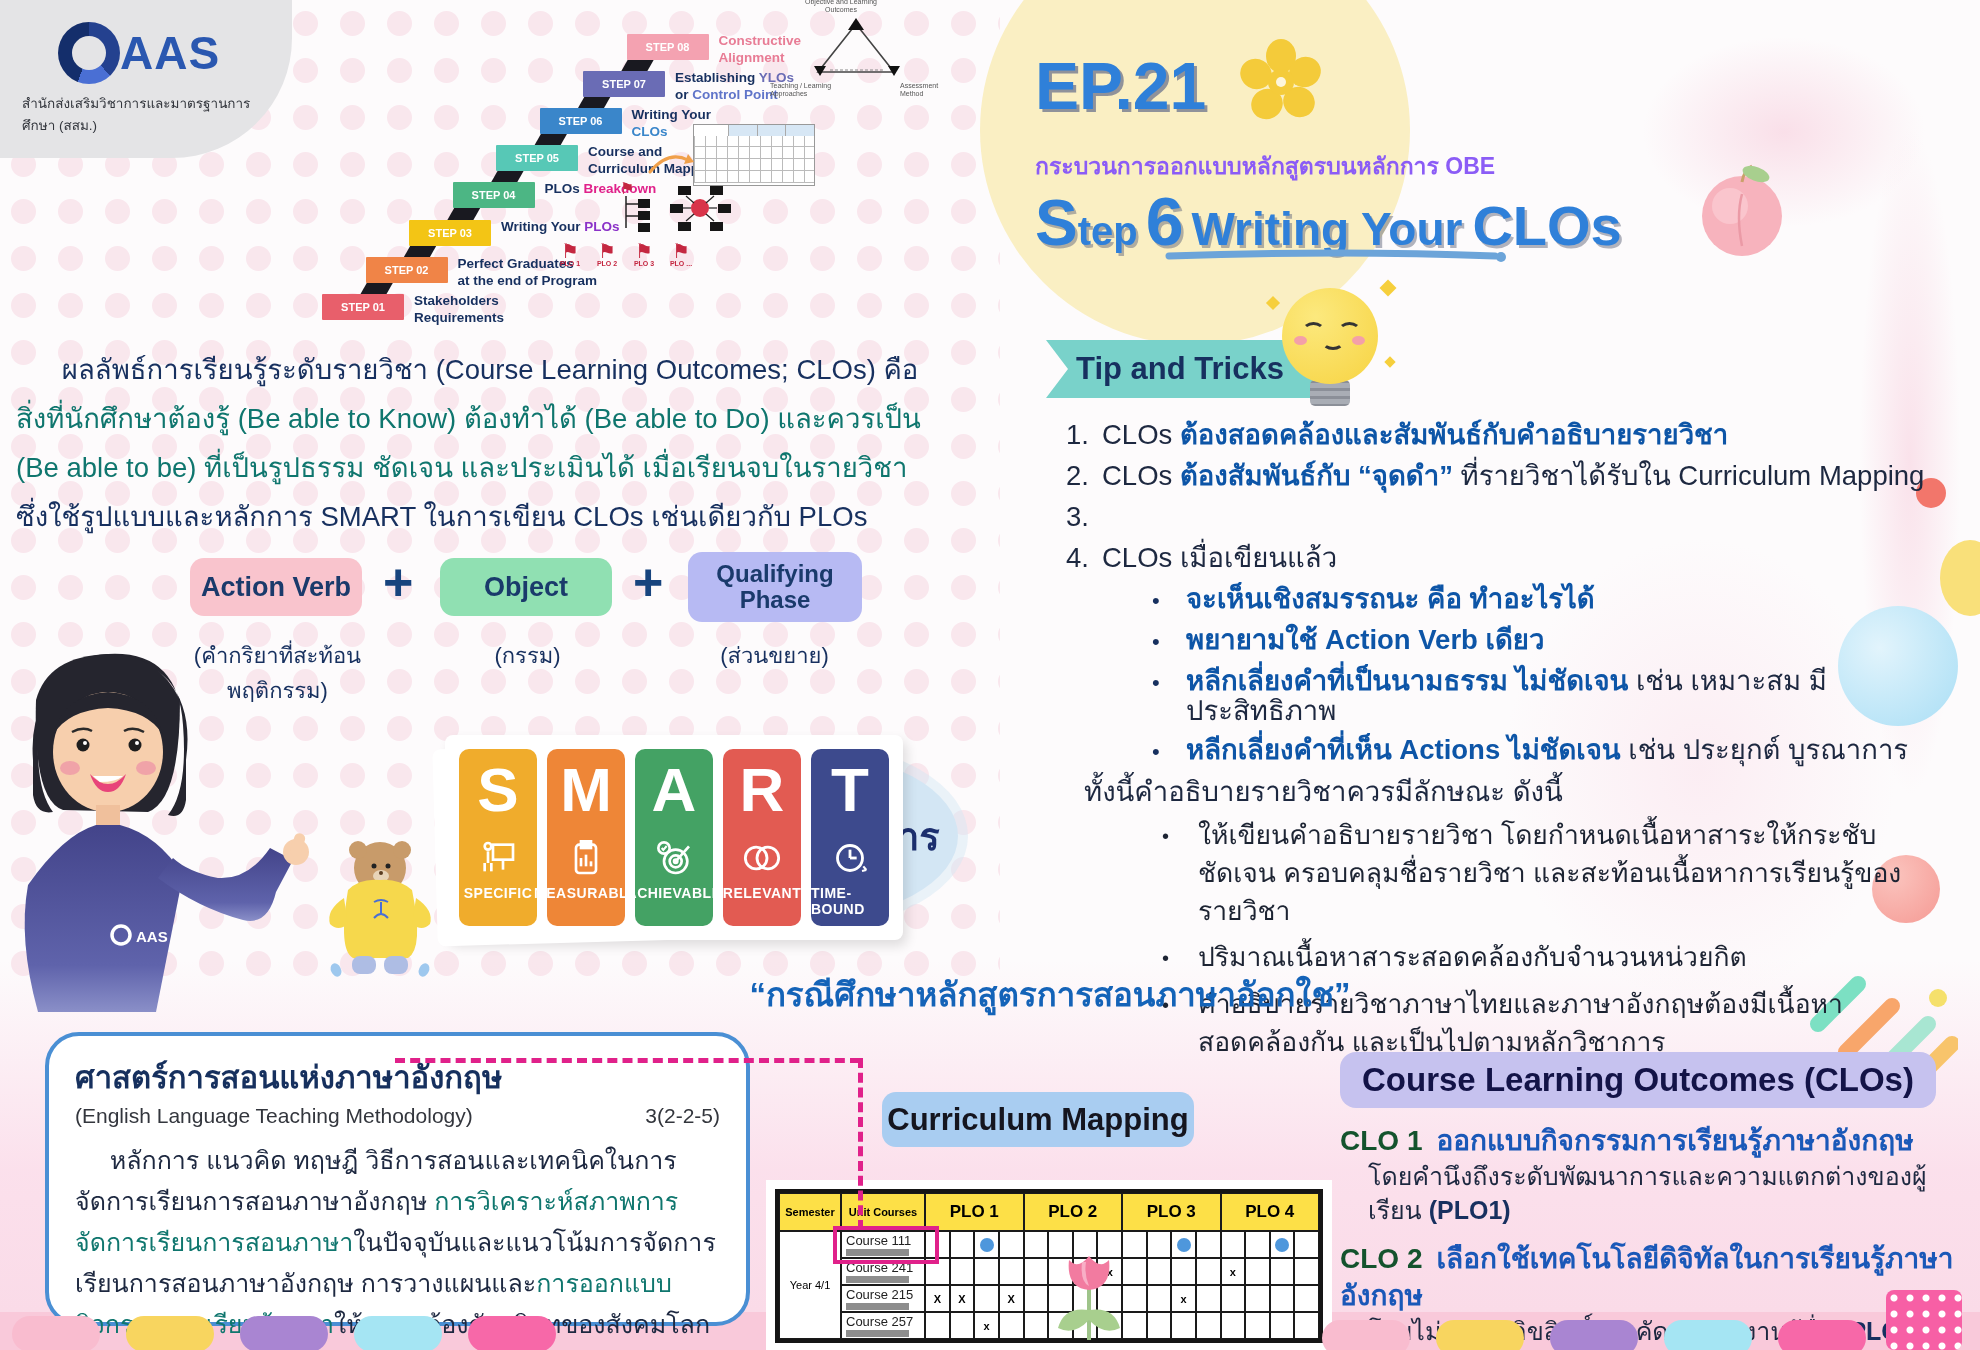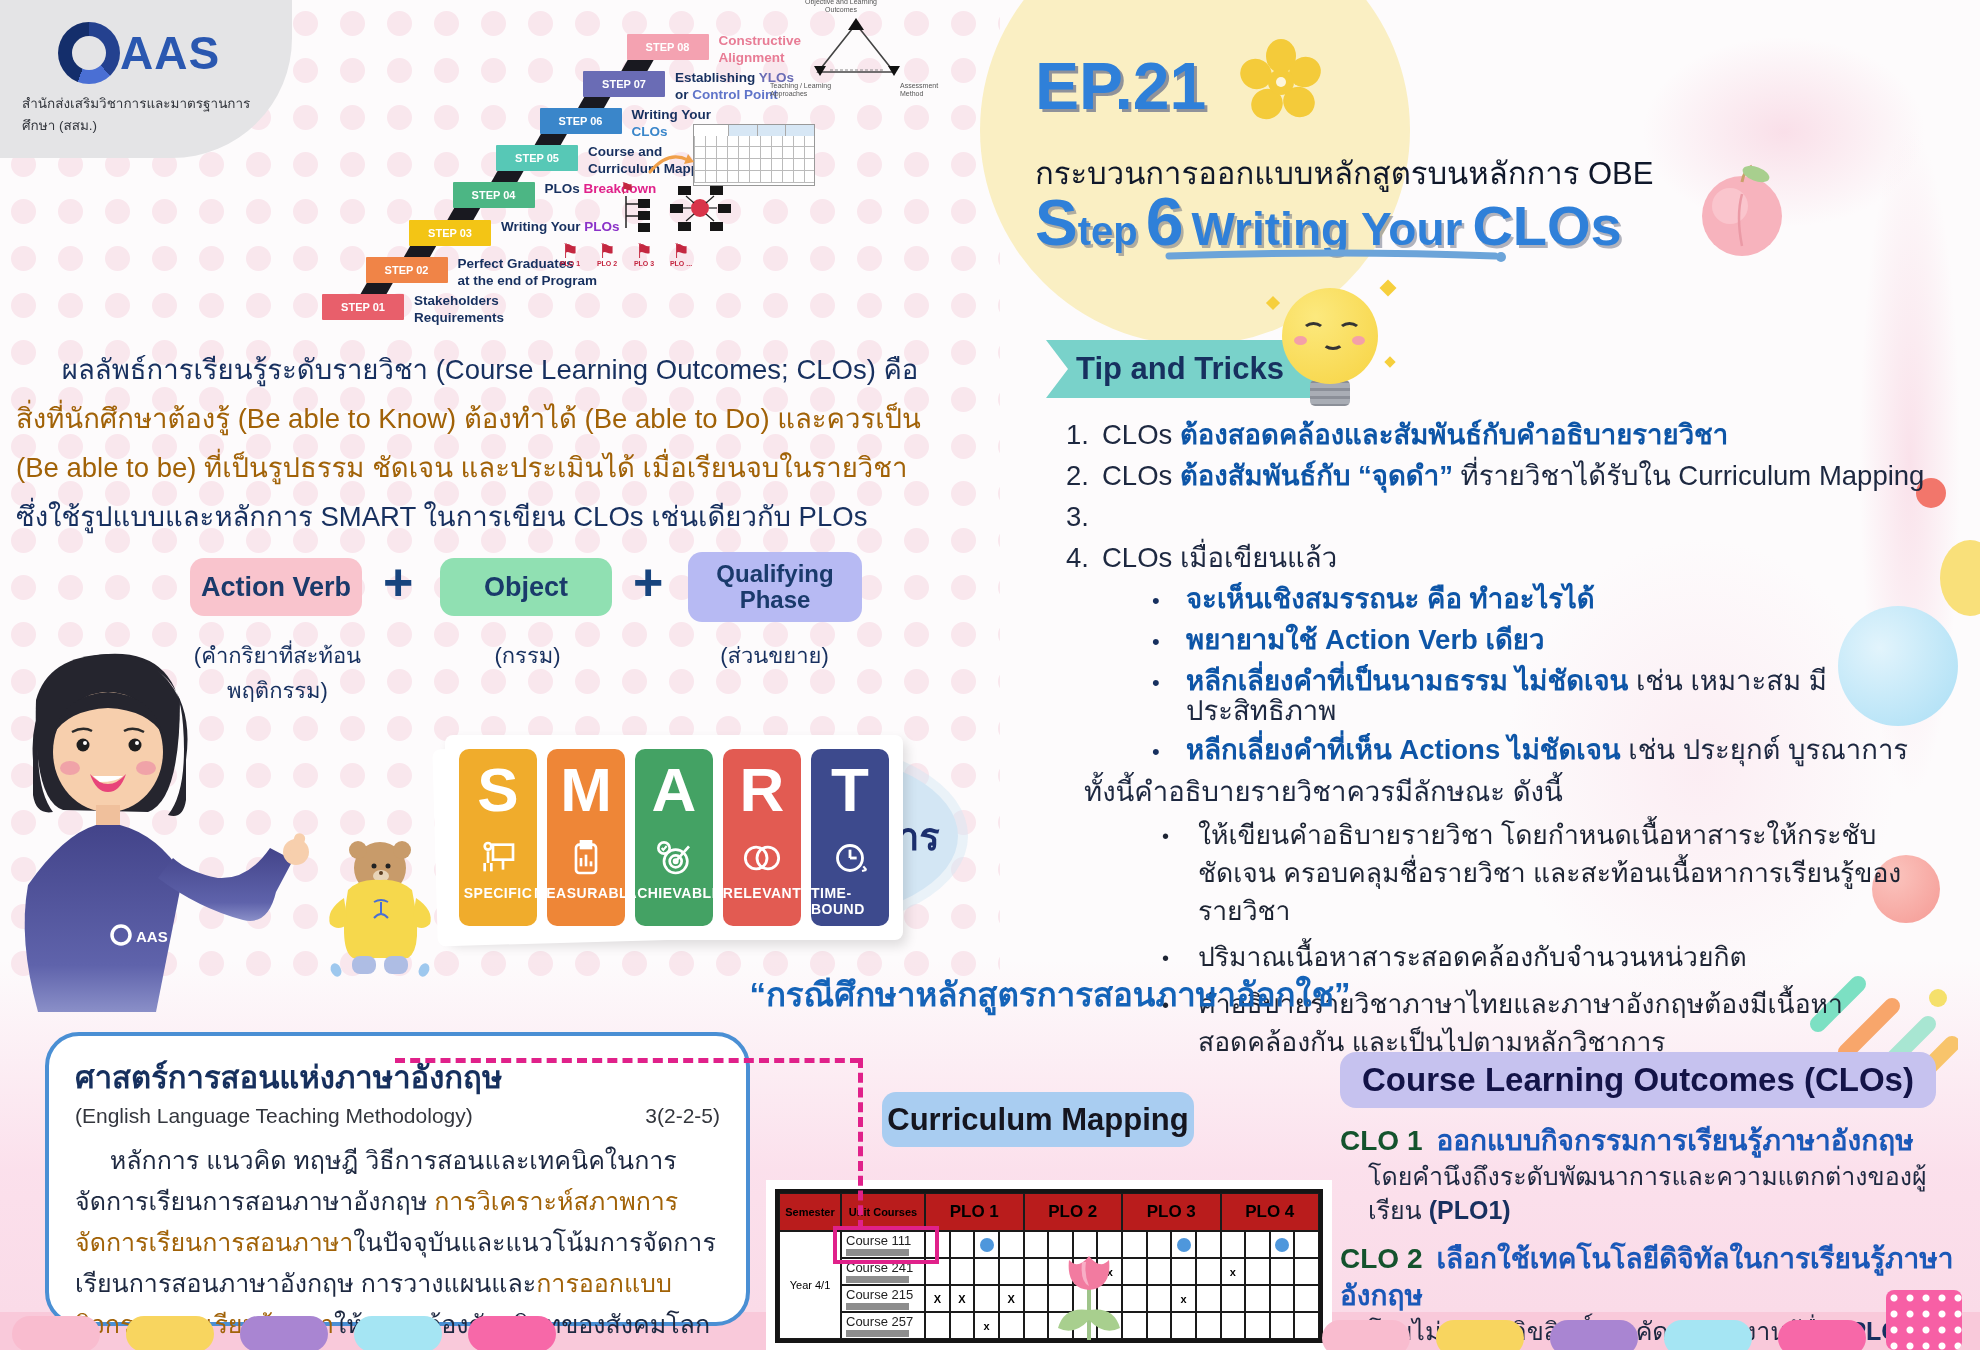--- a/index.html
+++ b/index.html
@@ -29,27 +29,27 @@
   .sc-conn{position:absolute;width:42px;height:28px;background:#191920;clip-path:polygon(38% 0,100% 0,62% 100%,0 100%);z-index:1;}
   .sc-label{position:absolute;width:185px;font-size:13.5px;font-weight:bold;line-height:17px;white-space:pre-line;z-index:2;}
   .flagrow{display:flex;gap:7px;}
   .flag{width:30px;text-align:center;color:#c42740;}
   .flag .g{font-size:20px;line-height:18px;}
   .flag .t{font-size:7px;font-weight:bold;}
   .tri-label{position:absolute;font-size:7px;color:#555;line-height:8px;}
 
   
   .ep{font-size:66px;font-weight:bold;color:#2f80d9;text-shadow:3px 3px 0 rgba(55,70,120,.55);}
-  .sub{font-size:31px;font-weight:normal;color:#0f172a;}
+  .sub{font-size:23px;font-weight:bold;color:#8b5cf6;}
   .stepline{color:#2f80d9;text-shadow:2.5px 2.5px 0 rgba(100,105,125,.5);font-weight:bold;white-space:nowrap;}
   .stepline .s1{font-size:64px;} .stepline .s2{font-size:40px;} .stepline .s3{font-size:68px;padding:0 8px;}
   .stepline .s4{font-size:46px;} .stepline .s5{font-size:56px;padding-left:10px;}
 
   
-  .c-navy{color:#17305f;} .c-blue{color:#a16207;} .c-dark{color:#1d2840;}
+  .c-navy{color:#17305f;} .c-blue{color:#0f766e;} .c-dark{color:#1d2840;}
   .c-bb{color:#0d55a7;font-weight:bold;}
   .c-purple{color:#8b32c8;} .c-magenta{color:#e0218a;} .c-blue2{color:#3a86ca;}
   .c-violet{color:#6a6cb5;} .c-violet2{color:#5f74c9;} .c-pinktext{color:#e87c95;}
 
   .intro{font-size:27.5px;line-height:49px;width:930px;}
 
   
   .f-title{font-size:30px;font-weight:bold;color:#16305e;text-align:center;}
   .f-box{position:absolute;border-radius:14px;display:flex;align-items:center;justify-content:center;
      font-size:27px;font-weight:bold;color:#1a3a6b;text-align:center;line-height:28px;}
@@ -94,21 +94,21 @@
   .cb-desc{font-size:25px;line-height:41px;margin-top:12px;}
   .dash-h{border-top:5px dashed #e0218a;}
   .dash-v{border-left:5px dashed #e0218a;}
   .hl-box{border:4px solid #e0218a;}
 
   .cm-label{background:#a9cdf1;border-radius:14px;display:flex;align-items:center;justify-content:center;
      font-size:31px;font-weight:bold;color:#15151f;}
   .map-wrap{background:#fff;padding:9px;}
   .map-grid{display:grid;grid-template-columns:62px 84px repeat(16,1fr);border:4px solid #151515;background:#fff;}
   .tcell{border:1px solid #1a1a1a;display:flex;align-items:center;justify-content:center;min-height:23px;}
-  .thead{background:#b91c1c;font-weight:bold;}
+  .thead{background:#fde047;font-weight:bold;}
   .tdot{width:14px;height:14px;border-radius:50%;background:#4e97dc;}
   .course-cell{flex-direction:column;justify-content:center;align-items:flex-start;padding:1px 4px;}
   .course-name{font-size:13px;color:#222;}
   .course-bar{width:85%;height:7px;background:#8d8d8d;margin-top:1px;}
 
   .clo-h{background:#c6c2ef;border-radius:16px;display:flex;align-items:center;justify-content:center;
      font-size:33px;font-weight:bold;color:#131347;}
   .clo-item{margin-bottom:13px;}
   .clo-l1{font-size:28px;line-height:37px;}
   .clo-num{font-weight:bold;color:#14532d;padding-right:14px;}

